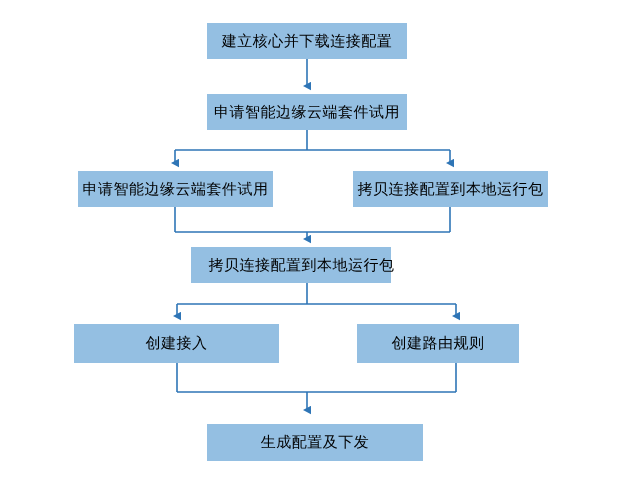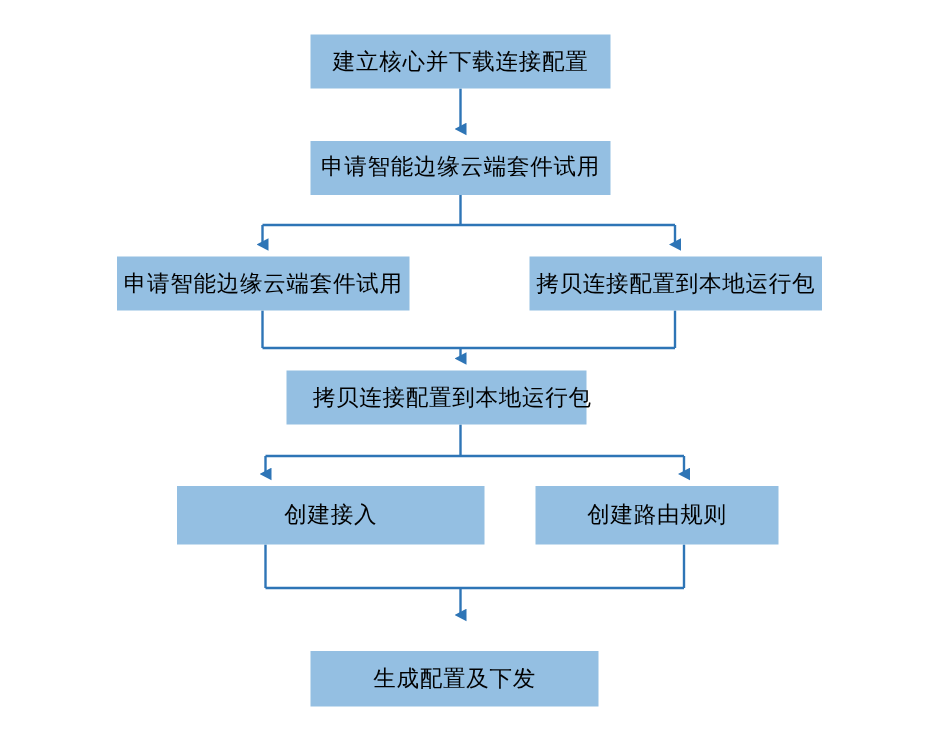--- a/index.html
+++ b/index.html
@@ -42,23 +42,23 @@
   }
   .node .label {
     display: block;
   }
   
   #n1 { left: 207px; top: 23px;  width: 200px; height: 36px; }
   #n2 { left: 207px; top: 94px;  width: 200px; height: 36px; font-family: Liberation Serif, serif; }
   #n3 { left: 78px;  top: 171px; width: 195px; height: 36px; }
   #n4 { left: 353px; top: 171px; width: 195px; height: 36px; }
   #n5 { left: 191px; top: 247px; width: 200px; height: 36px; padding-left: 21px; }
-  #n6 { left: 74px;  top: 324px; width: 205px; height: 39px; margin-left: 44px; }
+  #n6 { left: 74px;  top: 324px; width: 205px; height: 39px; }
   #n7 { left: 357px; top: 324px; width: 162px; height: 39px; }
-  #n8 { left: 207px; top: 434px; width: 192px; height: 37px; }
+  #n8 { left: 207px; top: 424px; width: 216px; height: 37px; }
 </style>
 </head>
 <body>
 
 <div id="canvas">
 
   <svg class="edges" viewBox="0 0 626 492" width="626" height="492" aria-hidden="true">
     <defs>
       <marker id="arrowhead" markerWidth="9" markerHeight="8" refX="4.2" refY="4" orient="auto" markerUnits="userSpaceOnUse">
         <path d="M0,0 L8.4,0 L4.2,8 Z" fill="#2e75b6"></path>

